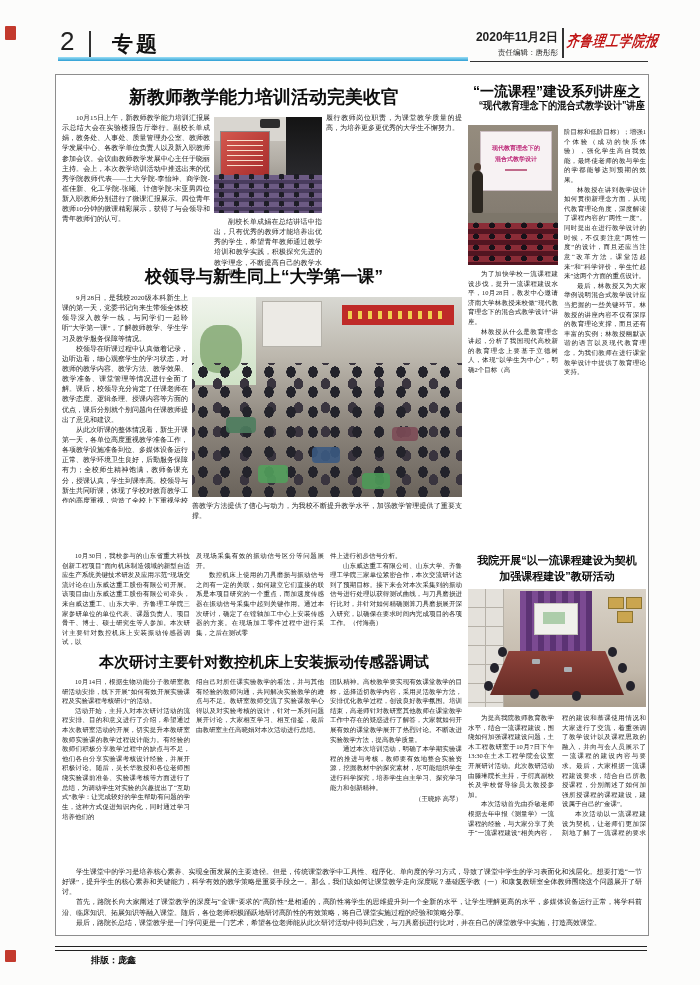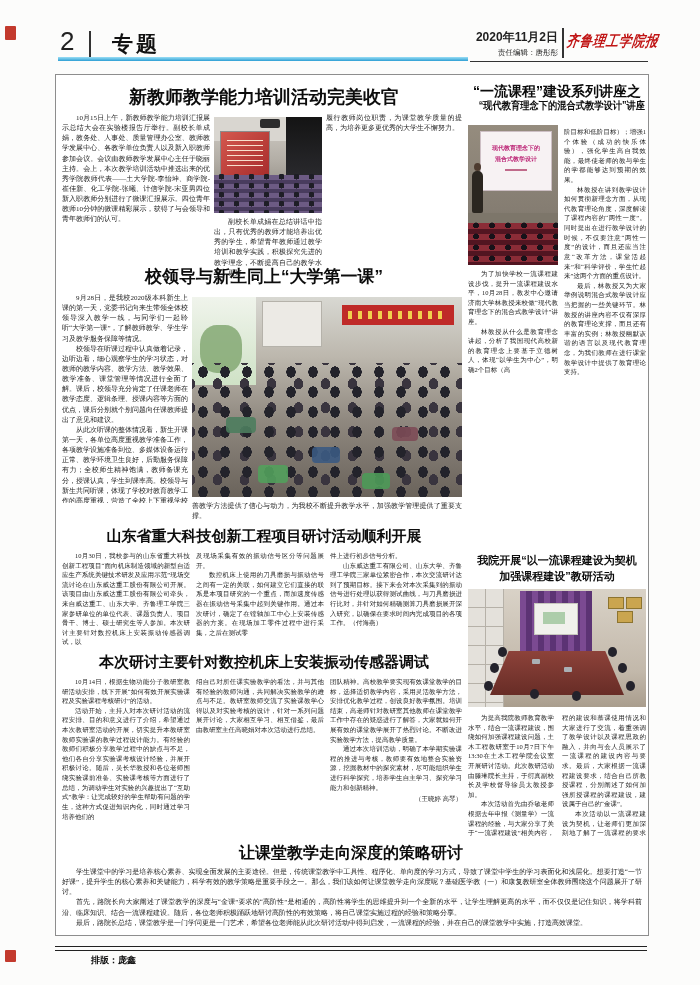--- a/index.html
+++ b/index.html
@@ -145,21 +145,20 @@
       <div class="ph-el patch" style="left:120px;top:150px;width:28px;height:16px;background:#3b5a82;"></div>
       <div class="ph-el patch" style="left:200px;top:130px;width:26px;height:14px;background:#7d4b56;"></div>
       <div class="ph-el patch" style="left:66px;top:168px;width:30px;height:18px;background:#52a05c;"></div>
       <div class="ph-el patch" style="left:170px;top:176px;width:28px;height:16px;background:#4c9a58;"></div>
     </div>
 
     <div class="abs col" style="left:136px;top:426px;width:270px;height:24px;">
       <p class="noindent">善教学方法提供了信心与动力，为我校不断提升教学水平，加强教学管理提供了重要支撑。</p>
     </div>
 
-    <div class="abs hl" style="left:6px;top:452px;width:404px;font-size:15px;">山东省重大科技创新工程项目研讨活动顺利开展</div>
 
     <div class="abs col small" style="left:6px;top:476px;width:128px;height:98px;">
       <p>10月30日，我校参与的山东省重大科技创新工程项目“面向机床制造领域的新型自适应生产系统关键技术研发及应用示范”现场交流讨论在山东威达重工股份有限公司开展。该项目由山东威达重工股份有限公司牵头，来自威达重工、山东大学、齐鲁理工学院三家参研单位的单位代表、课题负责人、项目骨干、博士、硕士研究生等人参加。本次研讨主要针对数控机床上安装振动传感器调试，以</p>
     </div>
     <div class="abs col small" style="left:140px;top:476px;width:128px;height:98px;">
       <p class="noindent">及现场采集有效的振动信号区分等问题展开。</p>
       <p>数控机床上使用的刀具磨损与振动信号之间有一定的关联，如何建立它们直接的联系是本项目研究的一个重点，而加速度传感器在振动信号采集中起到关键作用。通过本次研讨，确定了在镗轴加工中心上安装传感器的方案。在现场加工零件过程中进行采集，之后在测试零</p>
     </div>
     <div class="abs col small" style="left:274px;top:476px;width:132px;height:98px;">
       <p class="noindent">件上进行初步信号分析。</p>
@@ -234,25 +233,24 @@
 
     <div class="abs col small" style="left:412px;top:638px;width:86px;height:124px;">
       <p>为提高我院教师教育教学水平，结合一流课程建设，围绕如何加强课程建设问题，土木工程教研室于10月7日下午13:30在土木工程学院会议室开展研讨活动。此次教研活动由滕琳院长主持，于衍真副校长及学校督导徐员太教授参加。</p>
       <p>本次活动首先由乔敏老师根据去年申报《测量学》一流课程的经验，与大家分享了关于“一流课程建设”相关内容，分别围绕“课程团队的组成、课程内容质量以及教学设计材料”三部分展开。接下来是王鑫老师针对《土木工程地质学》课</p>
     </div>
     <div class="abs col small" style="left:506px;top:638px;width:84px;height:124px;">
       <p class="noindent">程的建设和慕课使用情况和大家进行了交流，着重强调了教学设计以及课程思政的融入，并向与会人员展示了一流课程的建设内容与要求。最后，大家根据一流课程建设要求，结合自己所教授课程，分别阐述了如何加强所授课程的课程建设，建设属于自己的“金课”。</p>
       <p>本次活动以一流课程建设为契机，让老师们更加深刻地了解了一流课程的要求与重要性，同时也让各位教师通过这次活动提高了所授课程的课程建设能力。</p>
     </div>
 
-    <div class="abs hl" style="left:6px;top:768px;width:578px;font-size:16px;">让课堂教学走向深度的策略研讨</div>
     <div class="abs col" style="left:6px;top:792px;width:580px;height:62px;">
       <p>学生课堂中的学习是培养核心素养、实现全面发展的主要途径。但是，传统课堂教学中工具性、程序化、单向度的学习方式，导致了课堂中学生的学习表面化和浅层化。想要打造“一节好课”，提升学生的核心素养和关键能力，科学有效的教学策略是重要手段之一。那么，我们该如何让课堂教学走向深度呢？基础医学教（一）和康复教研室全体教师围绕这个问题展开了研讨。</p>
-      <p>首先，路院长向大家阐述了课堂教学的深度与“金课”要求的“高阶性”是相通的，高阶性将学生的思维提升到一个全新的水平，让学生理解更高的水平，而不仅仅是记住知识，将学科前沿、临床知识、结合一流课程建设。随后，各位老师积极踊跃地研讨高阶性的有效策略，将自己课堂实施过程的经验和策略分享。</p>
-      <p>最后，路院长总结，课堂教学是一门学问更是一门艺术，希望各位老师能从此次研讨活动中得到启发，一流课程的经验，并在自己的课堂教学中实施，打造高效课堂。</p>
+      <p>首先，路院长向大家阐述了课堂教学的深度与“金课”要求的“高阶性”是相通的，高阶性将学生的思维提升到一个全新的水平，让学生理解更高的水平，多媒体设备运行正常，将学科前沿、临床知识、拓展知识等融入课堂。随后，各位老师积极踊跃地研讨高阶性的有效策略，将自己课堂实施过程的经验和策略分享。</p>
+      <p>最后，路院长总结，课堂教学是一门学问更是一门艺术，希望各位老师能从此次研讨活动中得到启发，与刀具磨损进行比对，并在自己的课堂教学中实施，打造高效课堂。</p>
 
     </div>
   </div>
 
   <div class="abs foot-rule" style="left:55px;top:946px;width:592px;"></div>
   <div class="abs foot-label" style="left:55px;top:954px;">排版：庞鑫</div>
 
 </div>
 
 </body></html>

